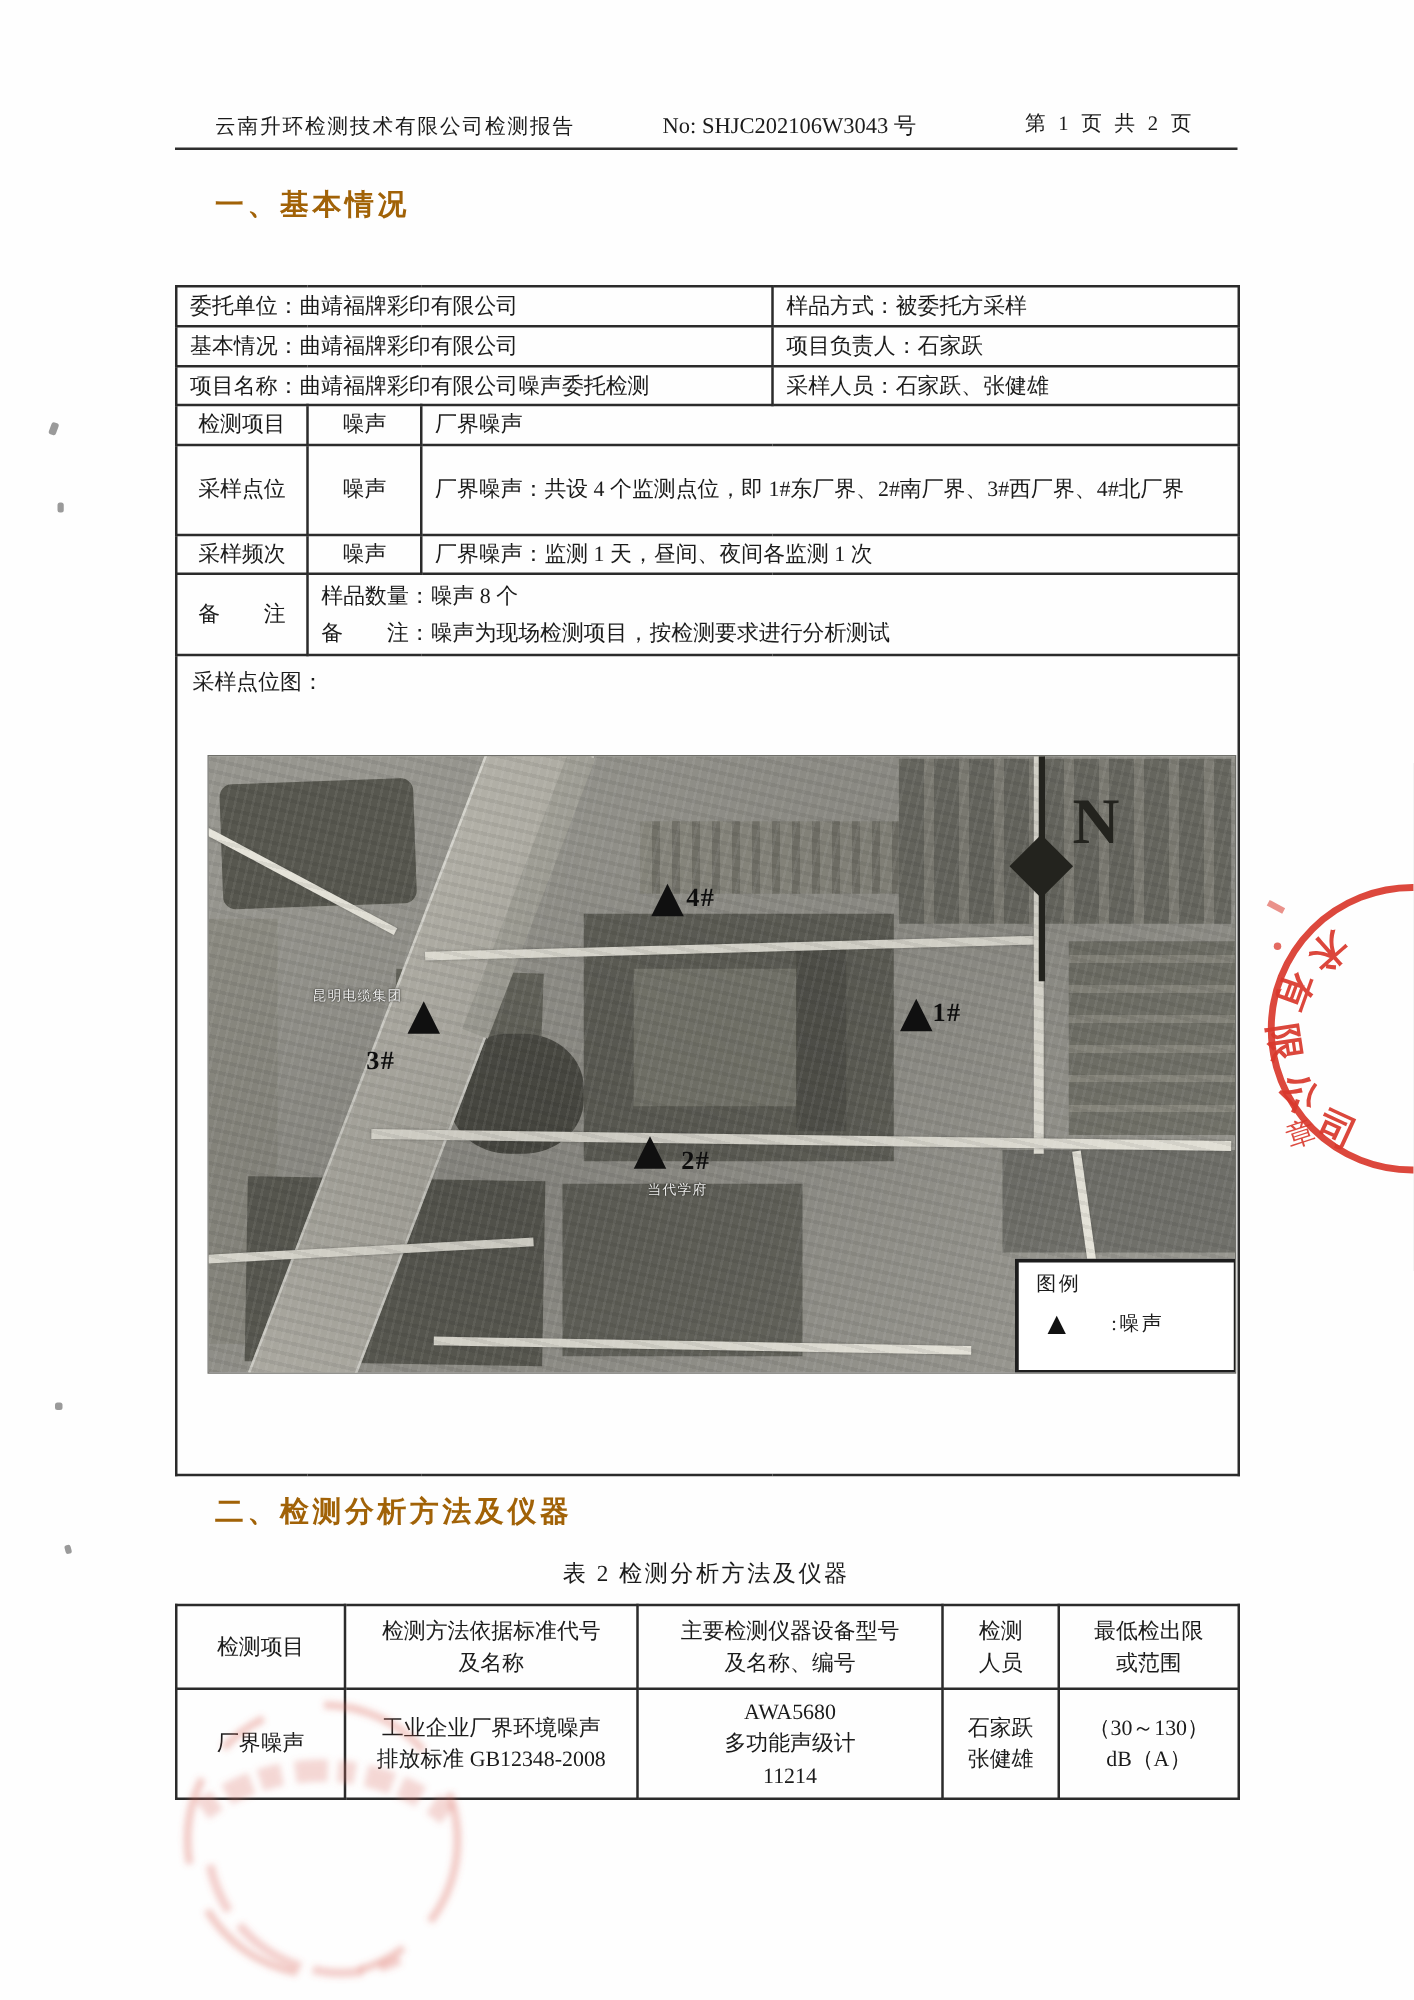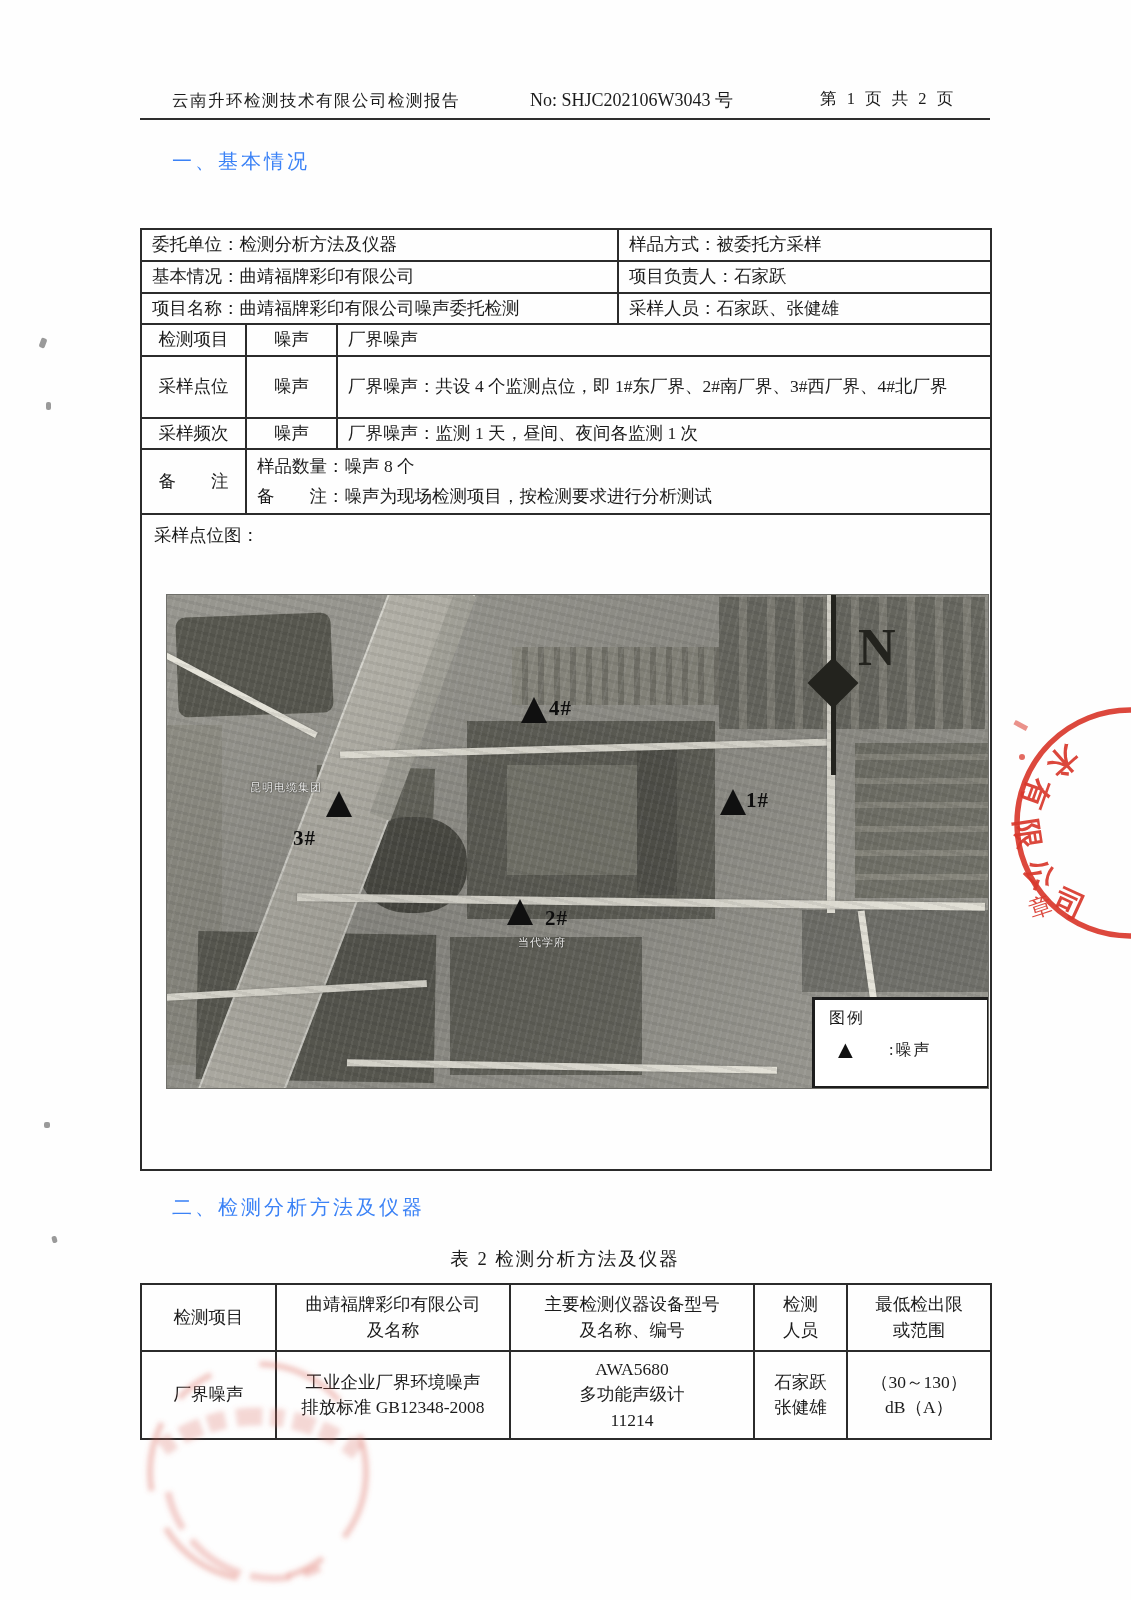--- a/index.html
+++ b/index.html
@@ -8,21 +8,21 @@
     background:#fefefe; overflow:hidden;
     font-family:"Liberation Serif","DejaVu Serif",serif; color:#1b1b1b;
   }
   
   .hdr-title { position:absolute; left:172px; top:90px; font-size:16.5px; letter-spacing:1.5px; }
   .hdr-no    { position:absolute; left:530px; top:88px; font-size:18px; }
   .hdr-page  { position:absolute; left:820px; top:88px; font-size:16.5px; letter-spacing:3px; }
   .hdr-rule  { position:absolute; left:140px; top:118px; width:850px; height:2px; background:#2e2e2e; }
   
   .sec-title { position:absolute; left:172px; font-family:"Liberation Sans","DejaVu Sans",sans-serif;
-               font-weight:400; font-size:20px; letter-spacing:3px; color:#3b82f6; }
+               font-weight:700; font-size:23px; letter-spacing:3px; color:#a16207; }
   .sec1 { top:148px; } .sec2 { top:1194px; }
   .cap { position:absolute; left:140px; width:850px; text-align:center; font-size:18.5px; letter-spacing:2px; }
   .cap1 { top:192px; } .cap2 { top:1246px; }
   
   table.rep { position:absolute; left:140px; border-collapse:collapse; table-layout:fixed; }
   table.rep td { border:2px solid #2b2b2b; padding:2px 10px; vertical-align:middle;
                  font-size:17.5px; line-height:1.45; overflow:hidden; }
   .t1 { top:228px; width:850px; }
   .t2 { top:1283px; width:850px; }
   .t2 td { text-align:center; white-space:pre-line; line-height:1.7; }
@@ -77,37 +77,37 @@
 
   <table class="rep t1">
     <colgroup>
         <col style="width:105px">
         <col style="width:91px">
         <col style="width:281px">
         <col style="width:373px">
       </colgroup>
     <tbody>
         <tr style="height:32px">
-      <td colspan="3">委托单位：检测分析方法及仪器</td>
+      <td colspan="3">委托单位：曲靖福牌彩印有限公司</td>
       <td>样品方式：被委托方采样</td>
     </tr>
     <tr style="height:32px">
       <td colspan="3">基本情况：曲靖福牌彩印有限公司</td>
       <td>项目负责人：石家跃</td>
     </tr>
     <tr style="height:30px">
       <td colspan="3">项目名称：曲靖福牌彩印有限公司噪声委托检测</td>
       <td>采样人员：石家跃、张健雄</td>
     </tr>
     <tr style="height:29px">
       <td class="c-center">检测项目</td>
       <td class="c-center">噪声</td>
       <td colspan="2">厂界噪声</td>
     </tr>
-    <tr style="height:62px">
+    <tr style="height:72px">
       <td class="c-center">采样点位</td>
       <td class="c-center">噪声</td>
       <td colspan="2">厂界噪声：共设 4 个监测点位，即 1#东厂界、2#南厂界、3#西厂界、4#北厂界</td>
     </tr>
     <tr style="height:31px">
       <td class="c-center">采样频次</td>
       <td class="c-center">噪声</td>
       <td colspan="2">厂界噪声：监测 1 天，昼间、夜间各监测 1 次</td>
     </tr>
     <tr style="height:58px">
@@ -184,21 +184,21 @@
     <colgroup>
         <col style="width:135px">
         <col style="width:234px">
         <col style="width:244px">
         <col style="width:93px">
         <col style="width:144px">
       </colgroup>
     <tbody>
         <tr style="height:67px">
       <td>检测项目</td>
-      <td>曲靖福牌彩印有限公司
+      <td>检测方法依据标准代号
 及名称</td>
       <td>主要检测仪器设备型号
 及名称、编号</td>
       <td>检测
 人员</td>
       <td>最低检出限
 或范围</td>
     </tr>
     <tr style="height:88px">
       <td>厂界噪声</td>

